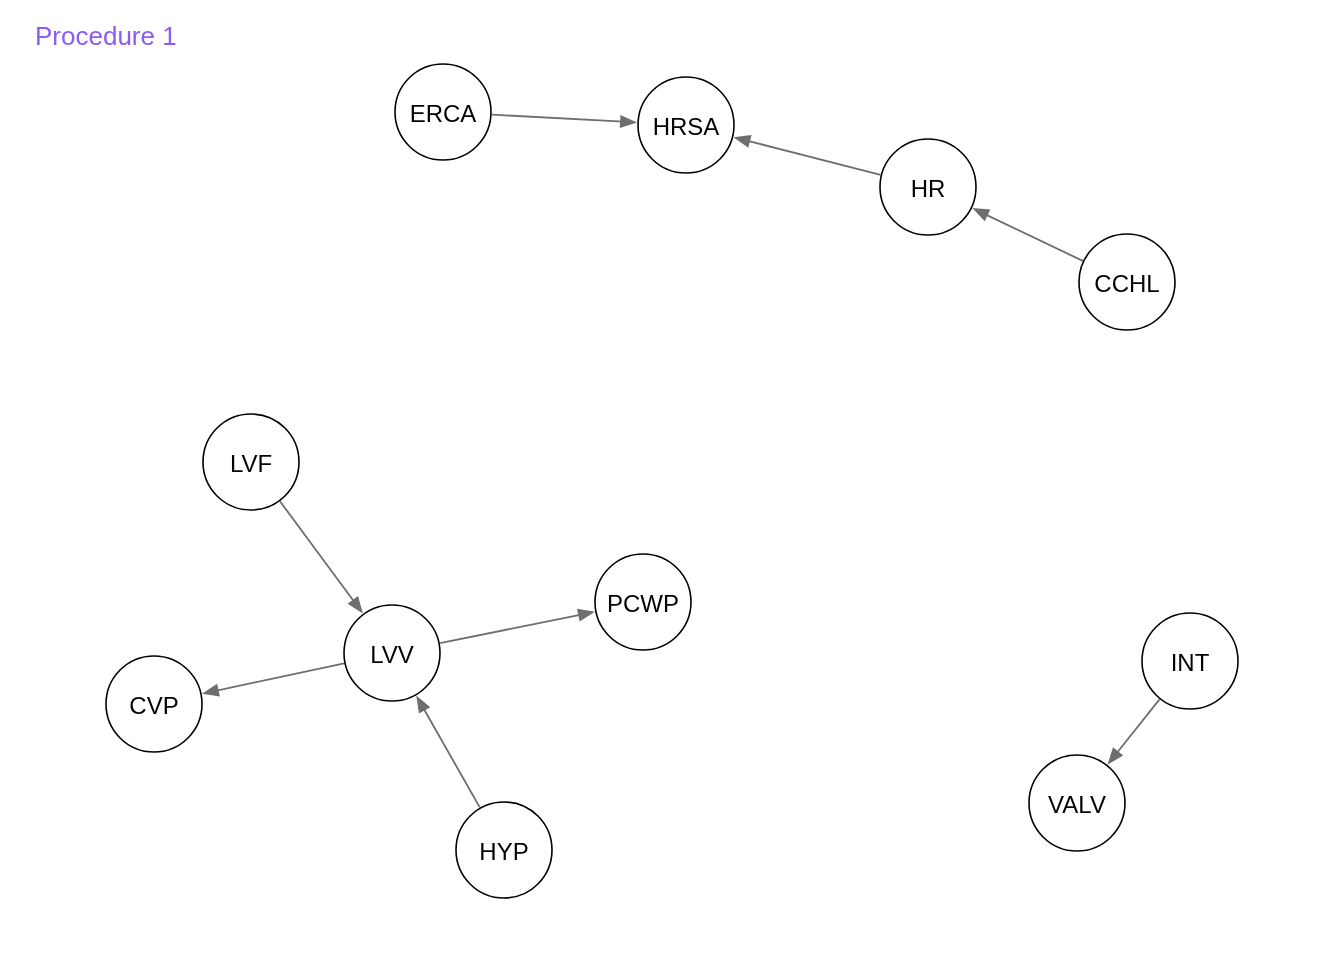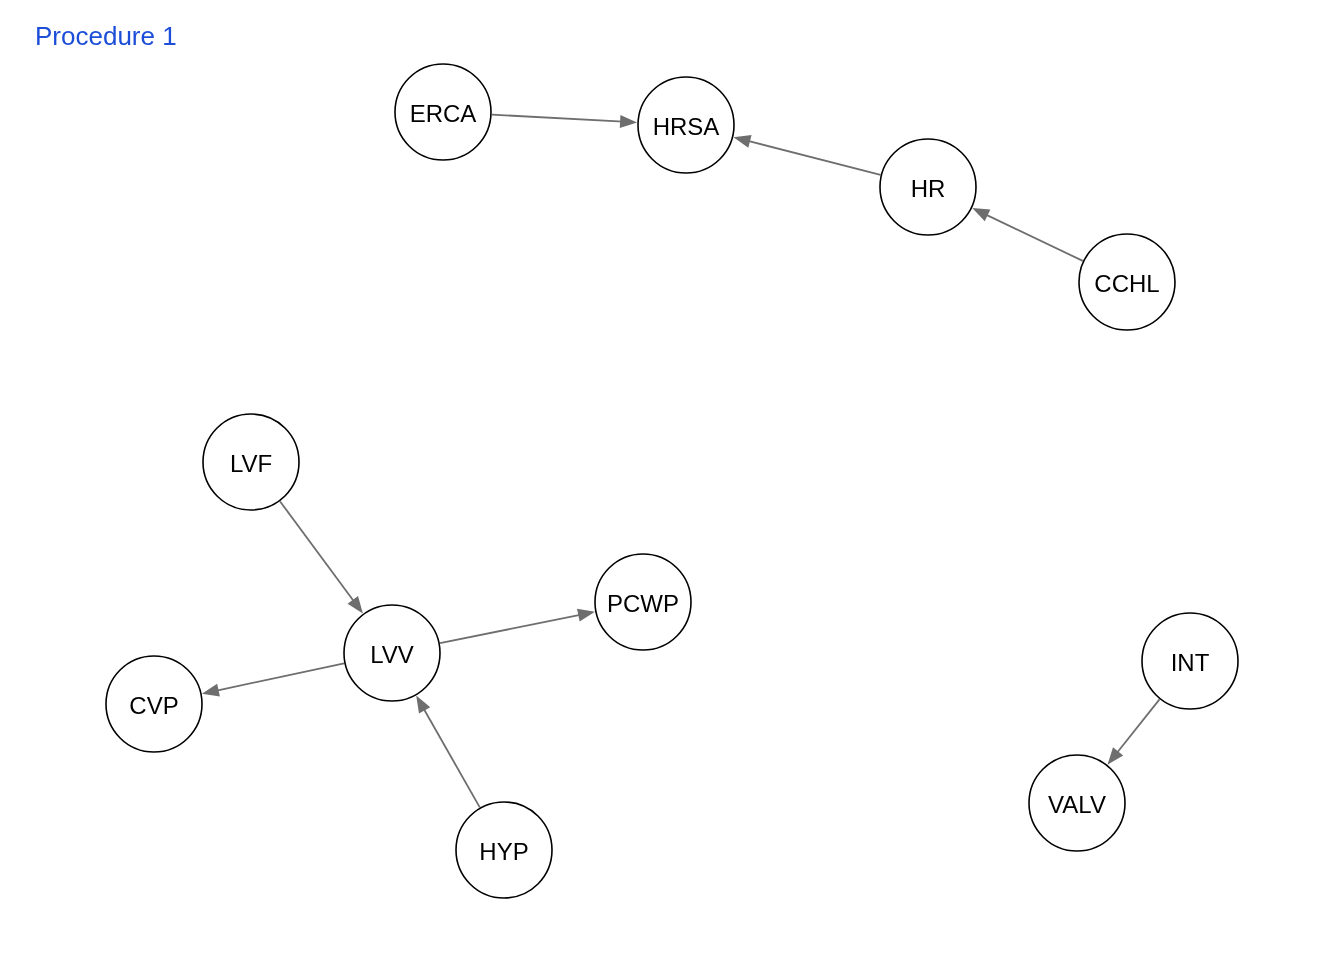--- a/index.html
+++ b/index.html
@@ -17,21 +17,21 @@
     position: relative;
     width: 1344px;
     height: 960px;
     background: #ffffff;
   }
   #graph-title {
     position: absolute;
     left: 35px;
     top: 21px;
     font-size: 26px;
-    color: #1d4ed8;
+    color: #8b5cf6;
     font-family: "Liberation Sans", sans-serif;
     white-space: nowrap;
     letter-spacing: 0px;
   }
   svg#graph-svg {
     position: absolute;
     left: 0;
     top: 0;
     width: 1344px;
     height: 960px;

